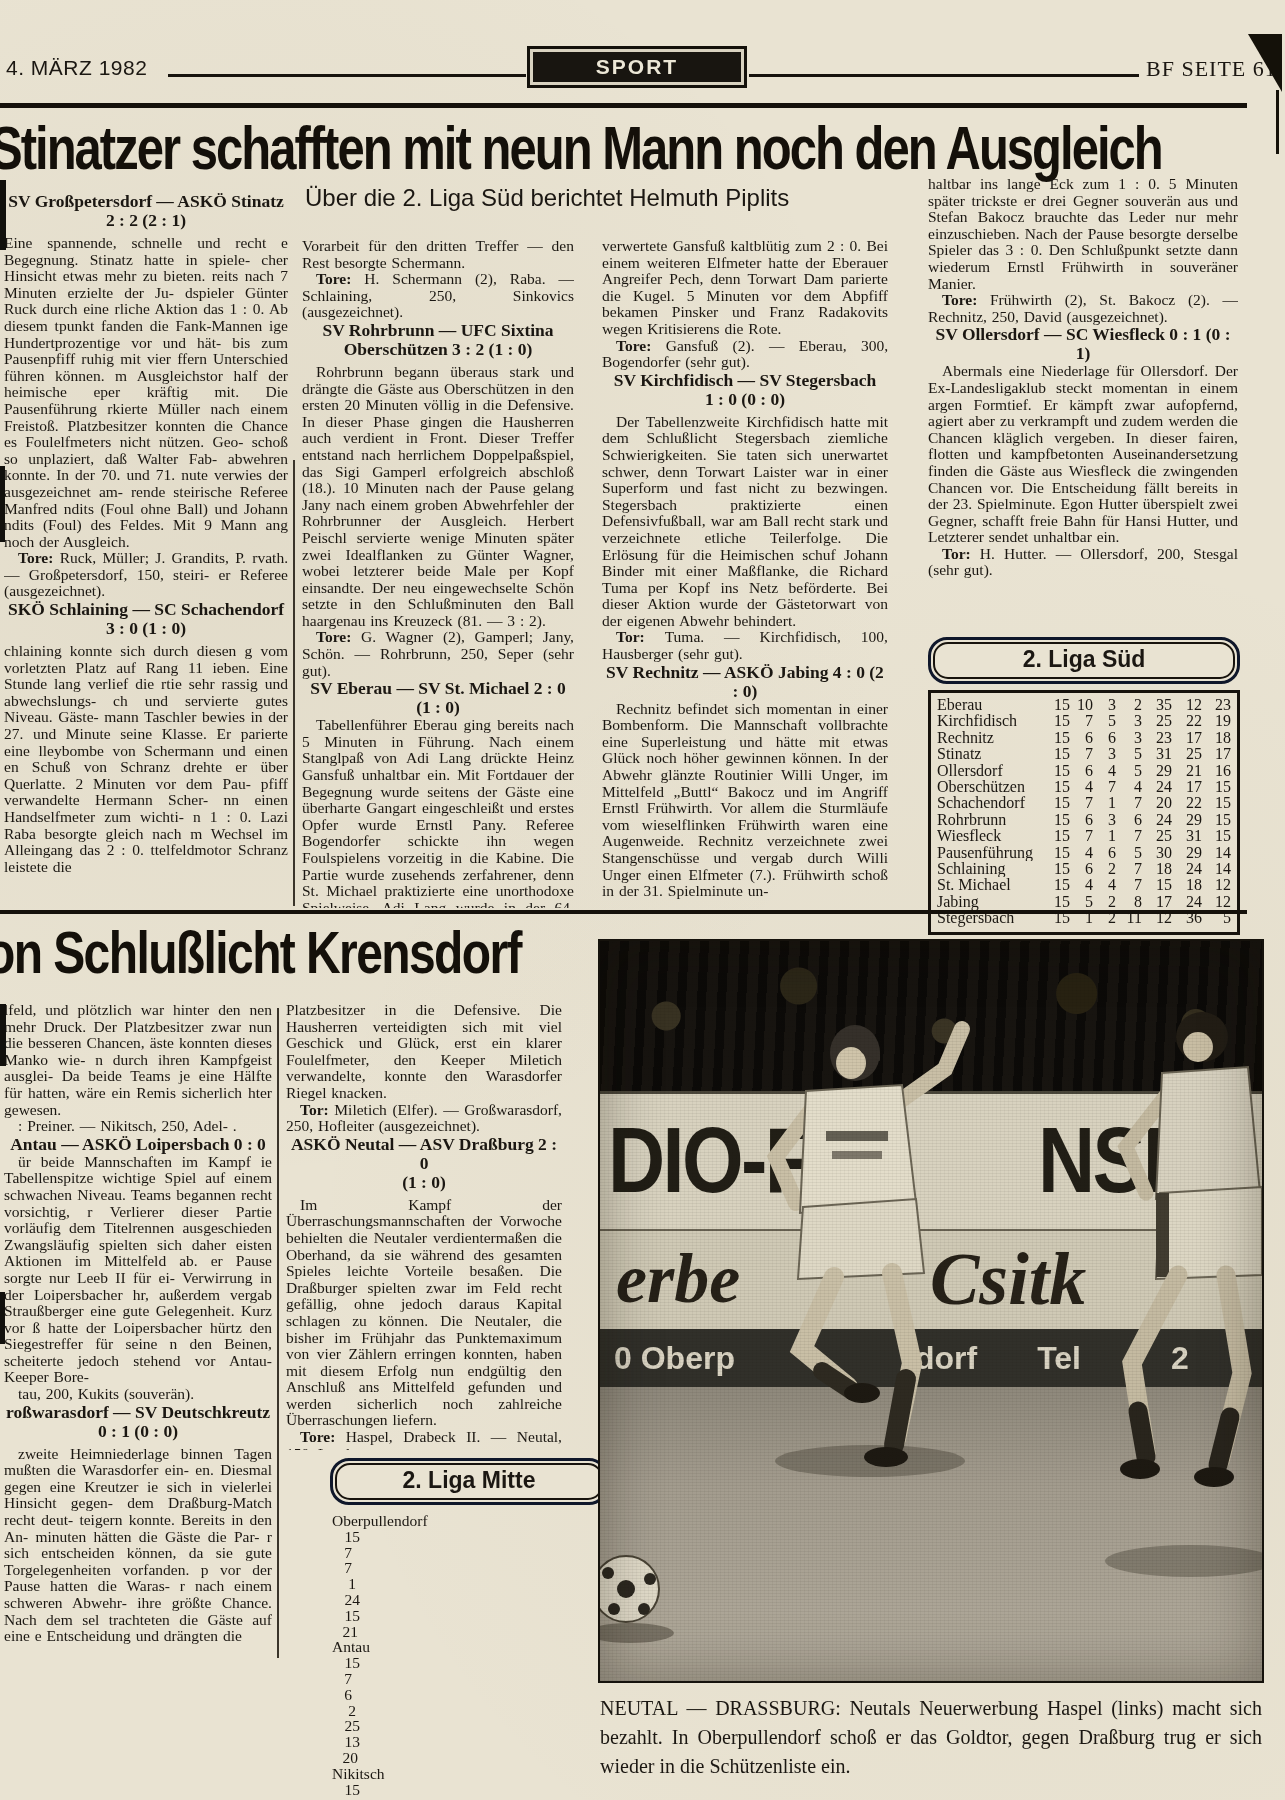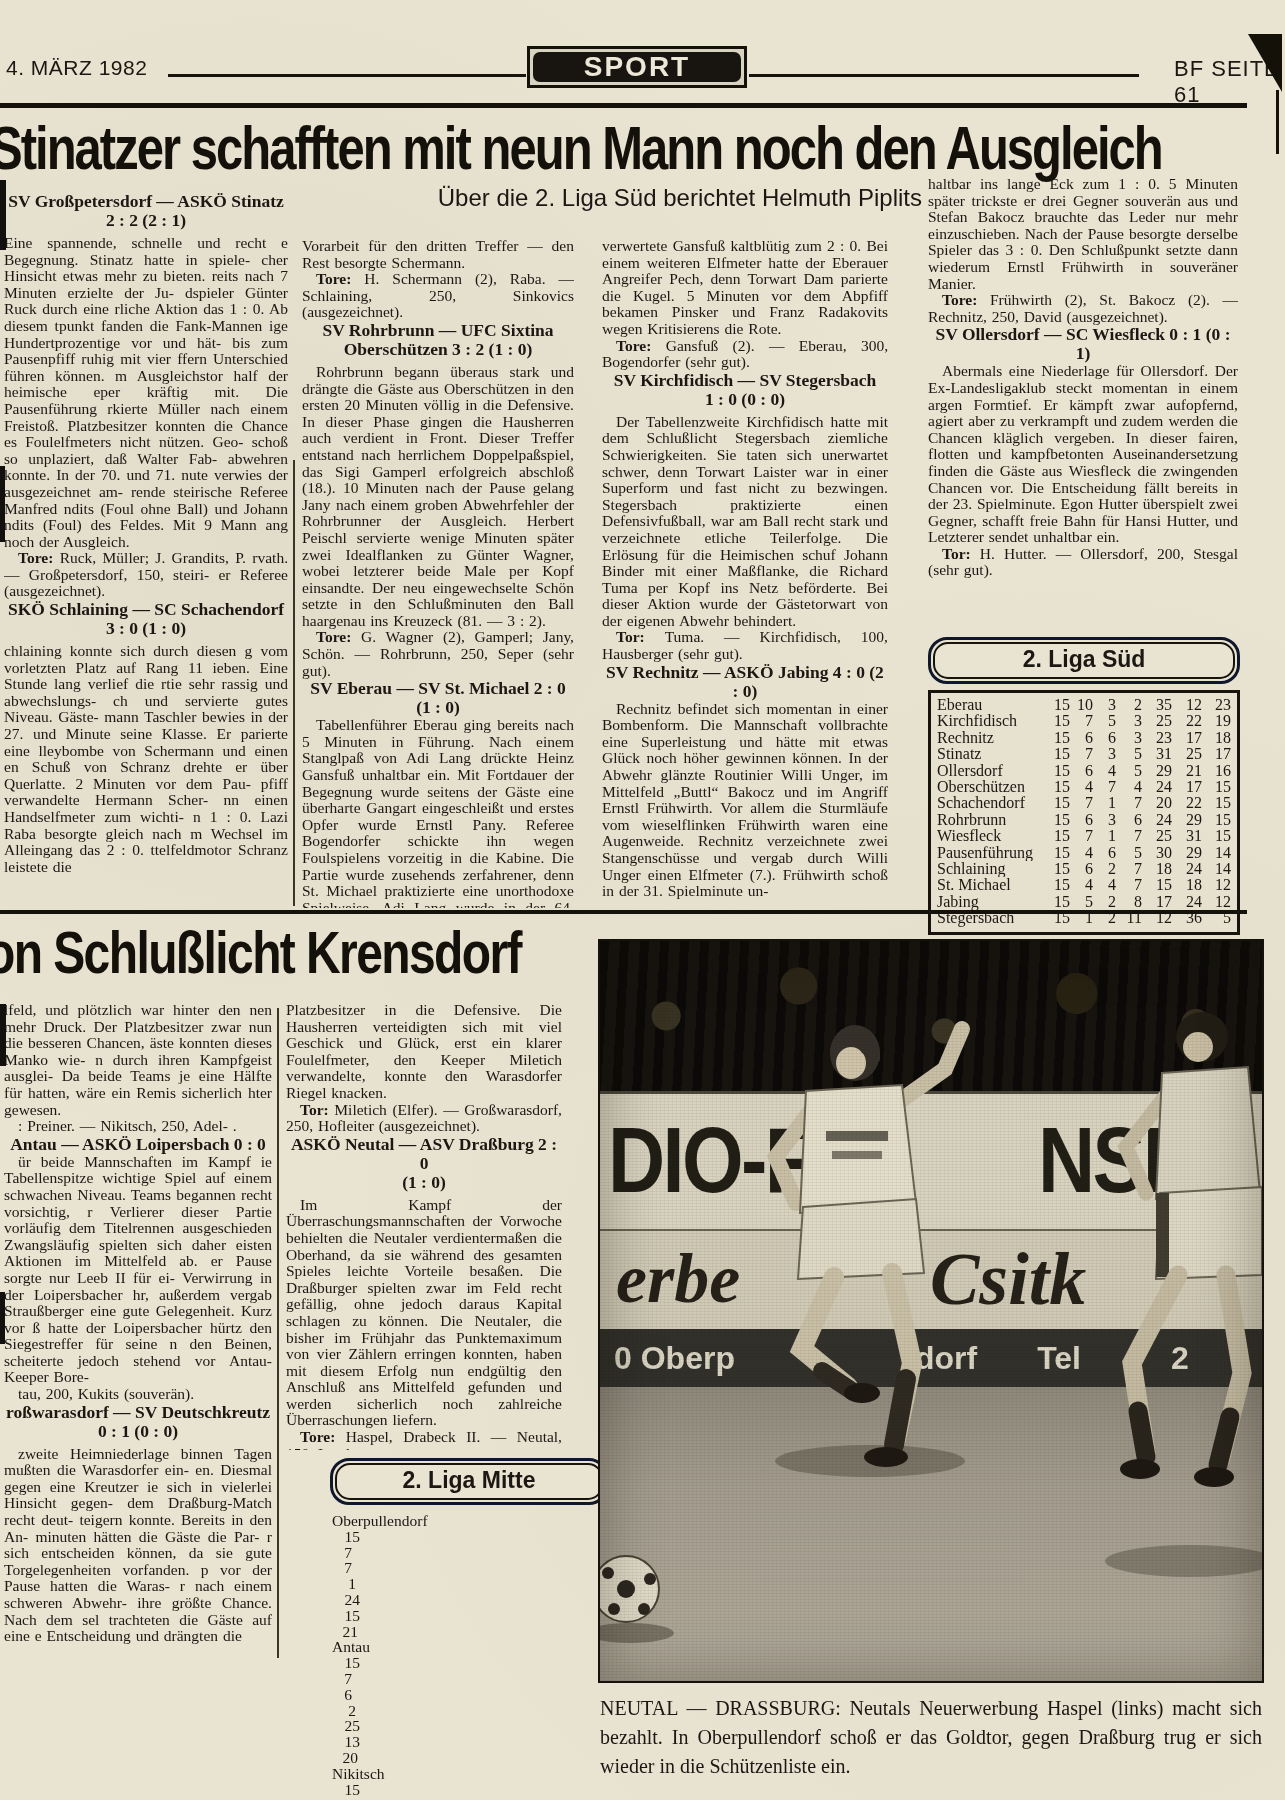--- a/index.html
+++ b/index.html
@@ -9,33 +9,33 @@
                         radial-gradient(circle at 80% 70%, rgba(120,105,70,.05), transparent 45%);
        color:#1b1712;font-family:"Liberation Serif",serif;}
   .abs{position:absolute;}
   
   .date{left:6px;top:56px;font-family:"Liberation Sans",sans-serif;font-size:21px;letter-spacing:.5px;}
   .rule{background:#17130d;height:3px;}
   .rule-left{left:168px;top:74px;width:358px;}
   .rule-right{left:749px;top:74px;width:390px;}
   .sport-box{left:527px;top:46px;width:220px;height:42px;border:3px solid #14110b;background:#d8d2c0;padding:3px;box-sizing:border-box;}
   .sport-inner{background:#181510;color:#ece7d6;height:100%;display:flex;align-items:center;justify-content:center;
-       font-family:"Liberation Sans",sans-serif;font-weight:bold;font-size:28px;letter-spacing:2px;border-radius:7px;}
-  .pagenum{left:1146px;top:56px;font-family:Liberation Sans, sans-serif;font-size:22px;letter-spacing:1px;margin-left:28px;}
+       font-family:"Liberation Sans",sans-serif;font-weight:bold;font-size:21px;letter-spacing:2px;}
+  .pagenum{left:1146px;top:56px;font-family:Liberation Serif, serif;font-size:22px;letter-spacing:1px;}
   .curl{left:1248px;top:34px;width:0;height:0;border-top:58px solid #141109;border-left:34px solid transparent;}
   .curl2{left:1276px;top:90px;width:3px;height:64px;background:#141109;}
   
   .top-rule{left:0;top:103px;width:1247px;height:5px;background:#15110b;}
   .mid-rule{left:0;top:910px;width:1247px;height:4px;background:#15110b;}
   
   .headline1{left:-10px;top:112px;font-family:"Liberation Sans",sans-serif;font-weight:800;font-size:62px;
        letter-spacing:-2.5px;white-space:nowrap;transform:scaleX(.79);transform-origin:0 0;color:#14100a;}
   .headline2{left:-14px;top:918px;font-family:"Liberation Sans",sans-serif;font-weight:800;font-size:60px;
        letter-spacing:-2px;white-space:nowrap;transform:scaleX(.80);transform-origin:0 0;color:#14100a;}
-  .subtitle{left:322px;top:184px;width:600px;text-align:right;font-family:"Liberation Sans",sans-serif;font-size:24px;}
+  .subtitle{left:305px;top:184px;width:600px;text-align:left;font-family:"Liberation Sans",sans-serif;font-size:24px;}
   
   .ncol{font-size:15.5px;line-height:16.6px;text-align:justify;overflow:hidden;}
   .col-a{left:4px;top:192px;width:284px;height:716px;}
   .col-b{left:302px;top:238px;width:272px;height:670px;}
   .col-c{left:602px;top:238px;width:286px;height:670px;}
   .col-d{left:928px;top:176px;width:310px;height:452px;}
   .col-e{left:4px;top:1002px;width:268px;height:660px;}
   .col-f{left:286px;top:1002px;width:276px;height:448px;}
   .body-p{margin:0;text-indent:14px;word-spacing:1px;}
   .body-p.ni{text-indent:0;}

